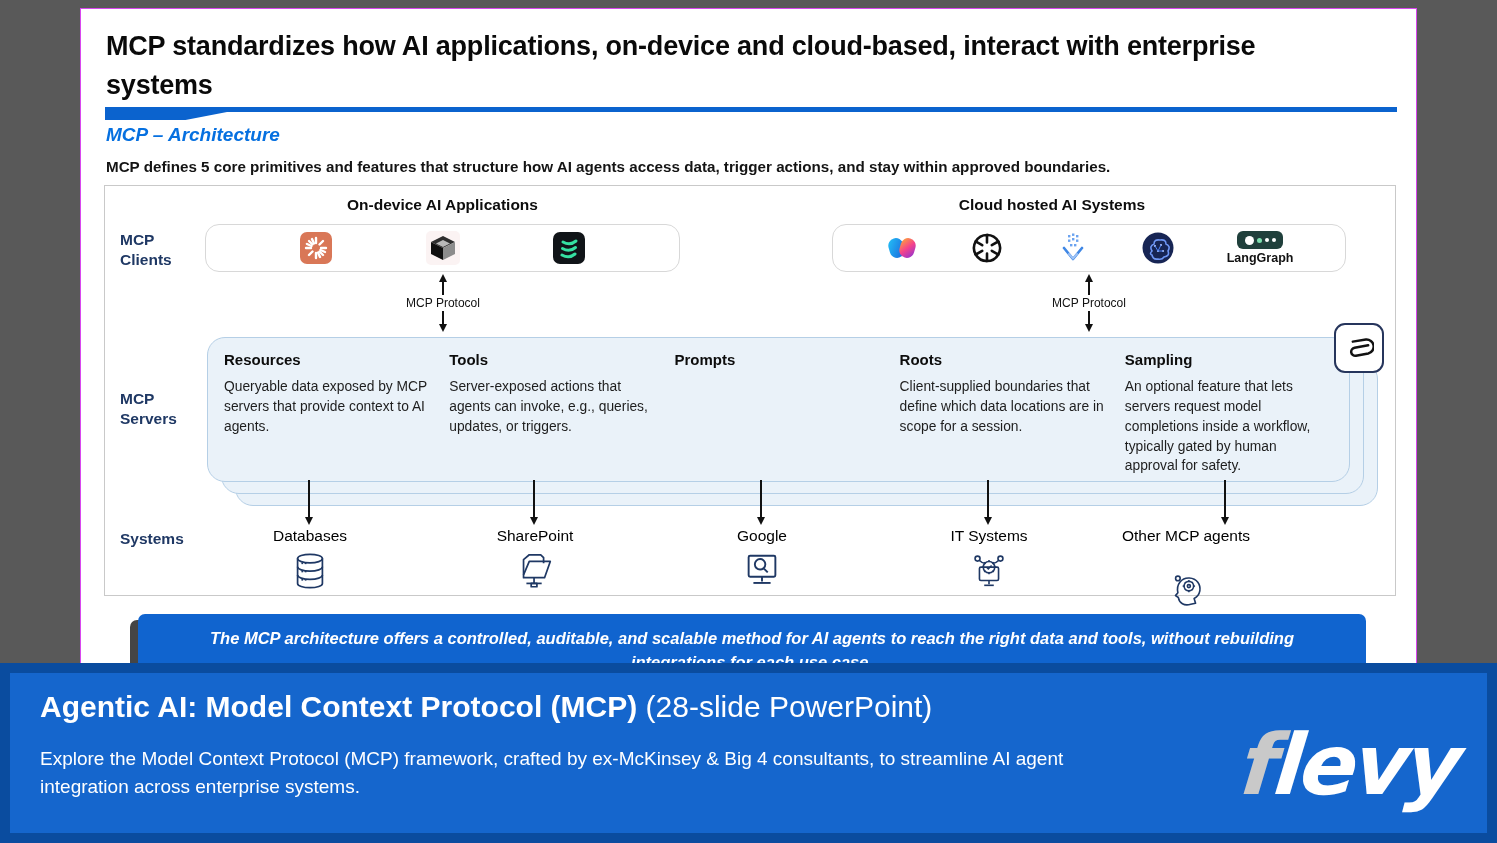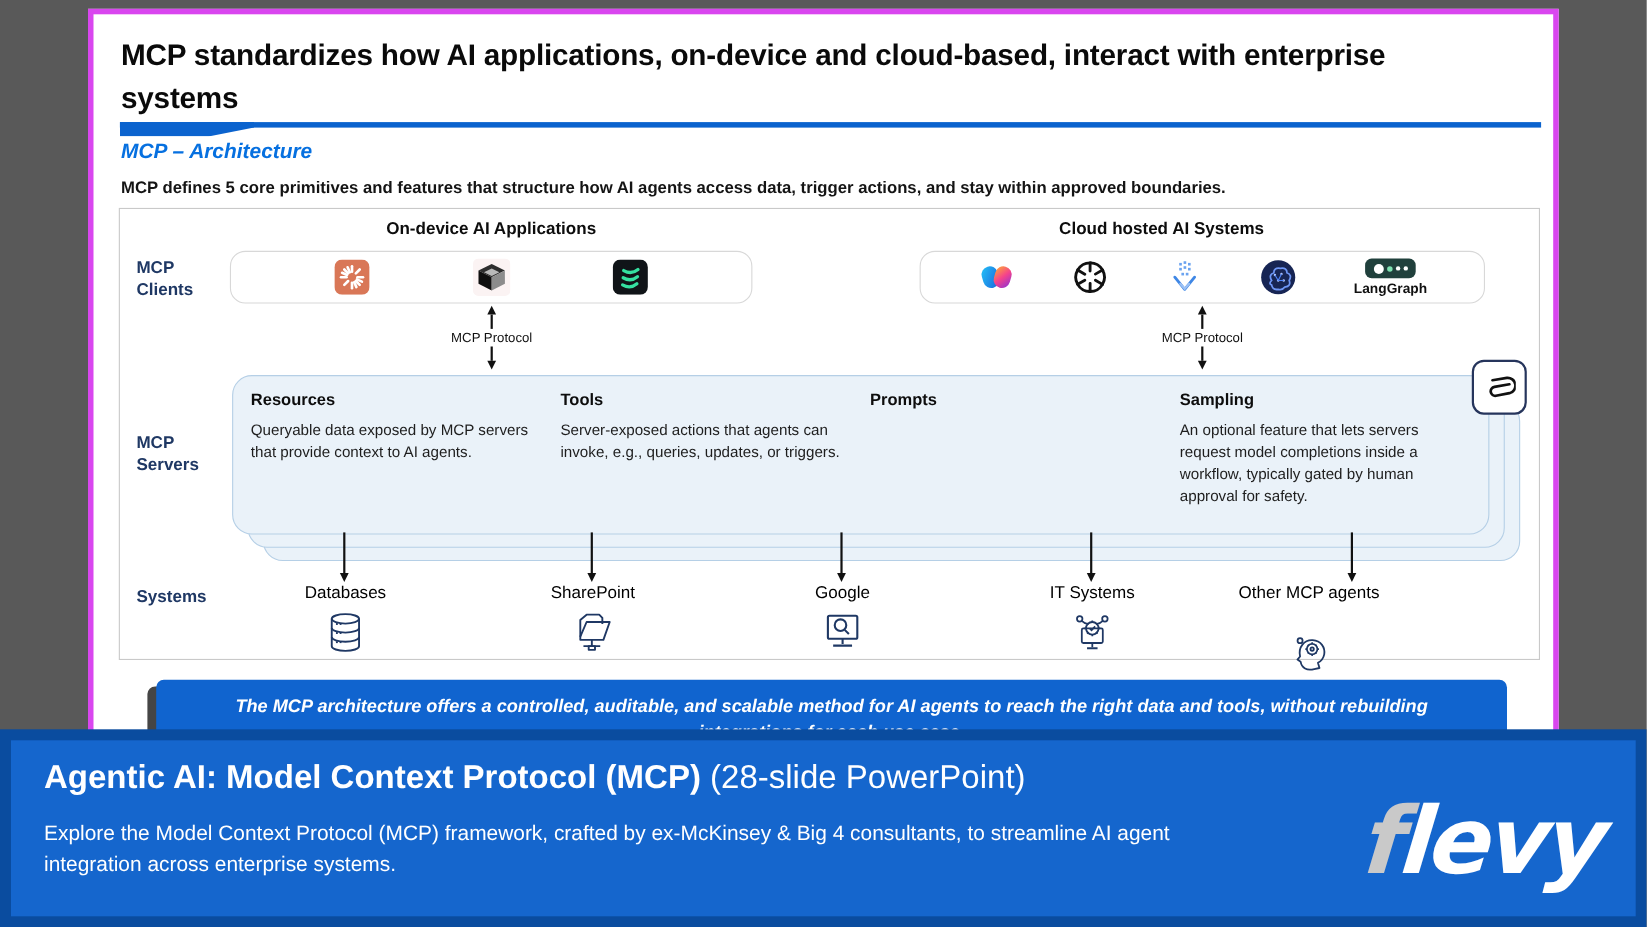--- a/index.html
+++ b/index.html
@@ -5,21 +5,21 @@
   :root{
     --accent-blue:#0670E0; --bar-blue:#0B63CE; --navy:#1F3864;
     --banner-blue:#1064CF; --footer-outer:#0A4C9F; --footer-inner:#1566CD;
     --link-yellow:#FFB822; --logo-gray:#C9C9C9;
   }
   *{margin:0;padding:0;box-sizing:border-box;}
   html,body{width:1497px;height:843px;overflow:hidden;}
   body{background:#595959;font-family:"Liberation Sans",sans-serif;position:relative;}
 
   
-  .slide{position:absolute;left:80px;top:8px;width:1337px;height:672px;background:#fff;border:5px solid #d946ef;z-index:1;}
+  .slide{position:absolute;left:80px;top:8px;width:1337px;height:672px;background:#fff;border:1px solid #d946ef;z-index:1;}
   .slide-title{position:absolute;left:25px;top:18px;width:1235px;font-size:27px;font-weight:bold;color:#0a0a0a;line-height:1.45;letter-spacing:-0.2px;}
   .title-rule{position:absolute;left:24px;top:98px;width:1292px;height:13px;}
   .title-rule .thin{position:absolute;left:0;top:0;width:100%;height:5px;background:var(--bar-blue);}
   .title-rule .thick{position:absolute;left:0;top:0;width:122px;height:13px;background:var(--bar-blue);
       clip-path:polygon(0 0,100% 0,100% 38%,66% 100%,0 100%);}
   .section-heading{position:absolute;left:25px;top:115px;font-size:19px;font-weight:bold;font-style:italic;color:var(--accent-blue);}
   .slide-subtitle{position:absolute;left:25px;top:149px;width:1290px;font-size:15.2px;font-weight:bold;color:#141414;}
 
   
   .panel{position:absolute;left:23px;top:176px;width:1292px;height:411px;background:#fff;border:1px solid #c9c9c9;}
@@ -249,20 +249,24 @@
         <p>Queryable data exposed by MCP servers that provide context to AI agents.</p>
       </div>
       <div class="srv-col">
         <h4>Tools</h4>
         <p>Server-exposed actions that agents can invoke, e.g., queries, updates, or triggers.</p>
       </div>
       <div class="srv-col">
         <h4>Prompts</h4>
       </div>
       <div class="srv-col">
+        <h4>Roots</h4>
+        <p>Client-supplied boundaries that define which data locations are in scope for a session.</p>
+      </div>
+      <div class="srv-col">
         <h4>Sampling</h4>
         <p>An optional feature that lets servers request model completions inside a workflow, typically gated by human approval for safety.</p>
       </div>
     </div>
 
     <div class="clip-btn">
       <span>
         <svg width="30" height="30" viewBox="0 0 34 34">
           <g transform="rotate(40 17 17)">
             <path d="M23 8 L13 20 a4.6 4.6 0 0 0 7 6 L29 15 a8 8 0 0 0 -12.2 -10.3 L7 16" stroke="#111" stroke-width="2.8" fill="none" stroke-linecap="round"></path>

